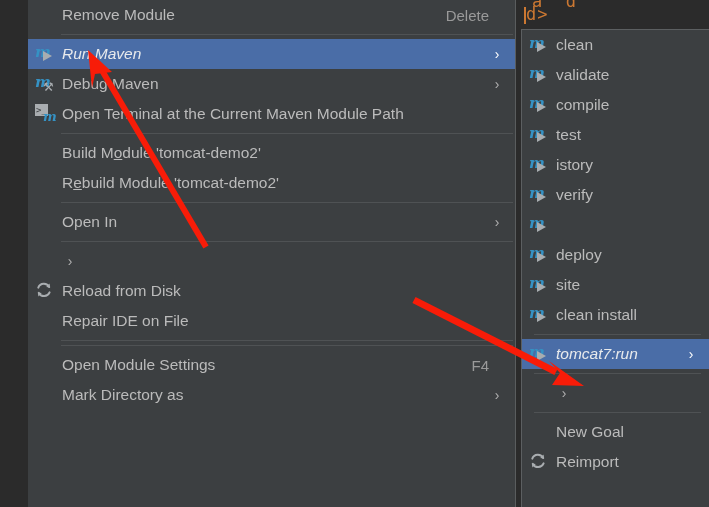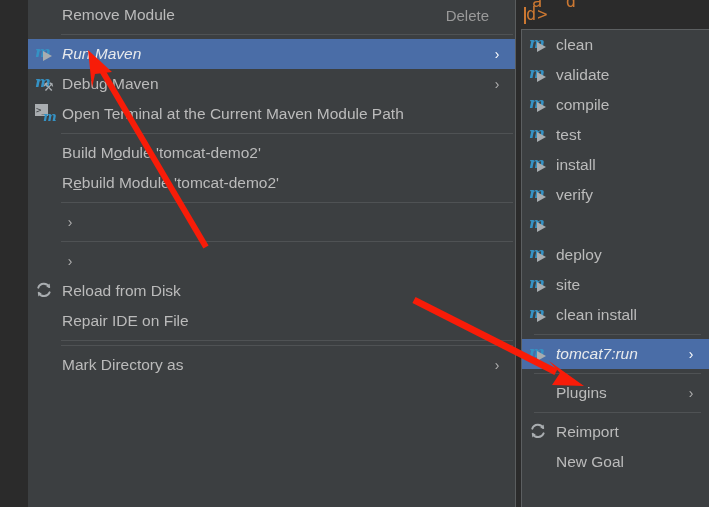--- a/index.html
+++ b/index.html
@@ -242,20 +242,21 @@
       <span class="mi-arrow empty">›</span>
     </div>
     <div class="menu-item">
       <span class="mi-icon"></span>
       <span class="mi-label">R<span class="mnem">e</span>build Module 'tomcat-demo2'</span>
       <span class="mi-arrow empty">›</span>
     </div>
     <div class="menu-sep"></div>
     <div class="menu-item">
       <span class="mi-icon"></span>
+      <span class="mi-label">Open In</span>
       <span class="mi-arrow">›</span>
     </div>
     <div class="menu-sep"></div>
     <div class="menu-item">
       <span class="mi-icon"></span>
       <span class="mi-arrow">›</span>
     </div>
     <div class="menu-item">
       <span class="mi-icon">
         <span class="icon-box"><svg width="18" height="18" viewBox="0 0 18 18">
@@ -270,20 +271,26 @@
     </div>
     <div class="menu-item">
       <span class="mi-icon"></span>
       <span class="mi-label">Repair IDE on File</span>
       <span class="mi-arrow empty">›</span>
     </div>
     <div class="menu-sep"></div>
     <div class="menu-sep"></div>
     <div class="menu-item">
       <span class="mi-icon"></span>
+      <span class="mi-label">Open Module Settings</span>
+      <span class="mi-shortcut">F4</span>
+      <span class="mi-arrow empty">›</span>
+    </div>
+    <div class="menu-item">
+      <span class="mi-icon"></span>
       <span class="mi-label">Mark Directory as</span>
       <span class="mi-arrow">›</span>
     </div>
   </div>
 
 <div id="submenu-panel" class="menu-panel">
     <div class="menu-item">
       <span class="mi-icon">
         <span class="icon-box">
           <span class="maven-m">m</span>
@@ -323,21 +330,21 @@
       <span class="mi-label">test</span>
       <span class="mi-arrow empty">›</span>
     </div>
     <div class="menu-item">
       <span class="mi-icon">
         <span class="icon-box">
           <span class="maven-m">m</span>
           <span class="play-tri"></span>
         </span>
       </span>
-      <span class="mi-label">install</span>
+      <span class="mi-label">istory</span>
       <span class="mi-arrow empty">›</span>
     </div>
     <div class="menu-item">
       <span class="mi-icon">
         <span class="icon-box">
           <span class="maven-m">m</span>
           <span class="play-tri"></span>
         </span>
       </span>
       <span class="mi-label">verify</span>
@@ -389,39 +396,38 @@
           <span class="maven-m">m</span>
           <span class="play-tri"></span>
         </span>
       </span>
       <span class="mi-label">tomcat7:run</span>
       <span class="mi-arrow empty">›</span>
     </div>
     <div class="menu-sep"></div>
     <div class="menu-item">
       <span class="mi-icon"></span>
-      <span class="mi-label">Plugins</span>
-      <span class="mi-arrow">›</span>
-    </div>
-    <div class="menu-sep"></div>
+      <span class="mi-arrow">›</span>
+    </div>
+    <div class="menu-sep"></div>
+    <div class="menu-item">
+      <span class="mi-icon"></span>
+      <span class="mi-label">New Goal</span>
+      <span class="mi-arrow empty">›</span>
+    </div>
     <div class="menu-item">
       <span class="mi-icon">
         <span class="icon-box"><svg width="18" height="18" viewBox="0 0 18 18">
             <path d="M14.2 6.0 A6 6 0 0 0 3.3 6.6" stroke="#a9adb0" stroke-width="2" fill="none" stroke-linecap="round"></path>
             <path d="M3.8 11.9 A6 6 0 0 0 14.6 11.4" stroke="#a9adb0" stroke-width="2" fill="none" stroke-linecap="round"></path>
             <path d="M14.6 2.6 L15.0 6.6 L11.2 6.0 Z" fill="#a9adb0"></path>
             <path d="M3.4 15.4 L2.9 11.4 L6.8 12.0 Z" fill="#a9adb0"></path>
           </svg></span>
       </span>
       <span class="mi-label">Reimport</span>
-      <span class="mi-arrow empty">›</span>
-    </div>
-    <div class="menu-item">
-      <span class="mi-icon"></span>
-      <span class="mi-label">New Goal</span>
       <span class="mi-arrow empty">›</span>
     </div>
   </div>
 
 <svg id="annotation-layer" width="709" height="507" viewBox="0 0 709 507">
   <g>
     <path d="M 206,247 L 97,62" stroke="#f81c08" stroke-width="6" stroke-linecap="butt" fill="none"></path>
     <path d="M 88,50 L 112,72 L 95,74 L 92,88 Z" fill="#f81c08"></path>
   </g>
   <g>

